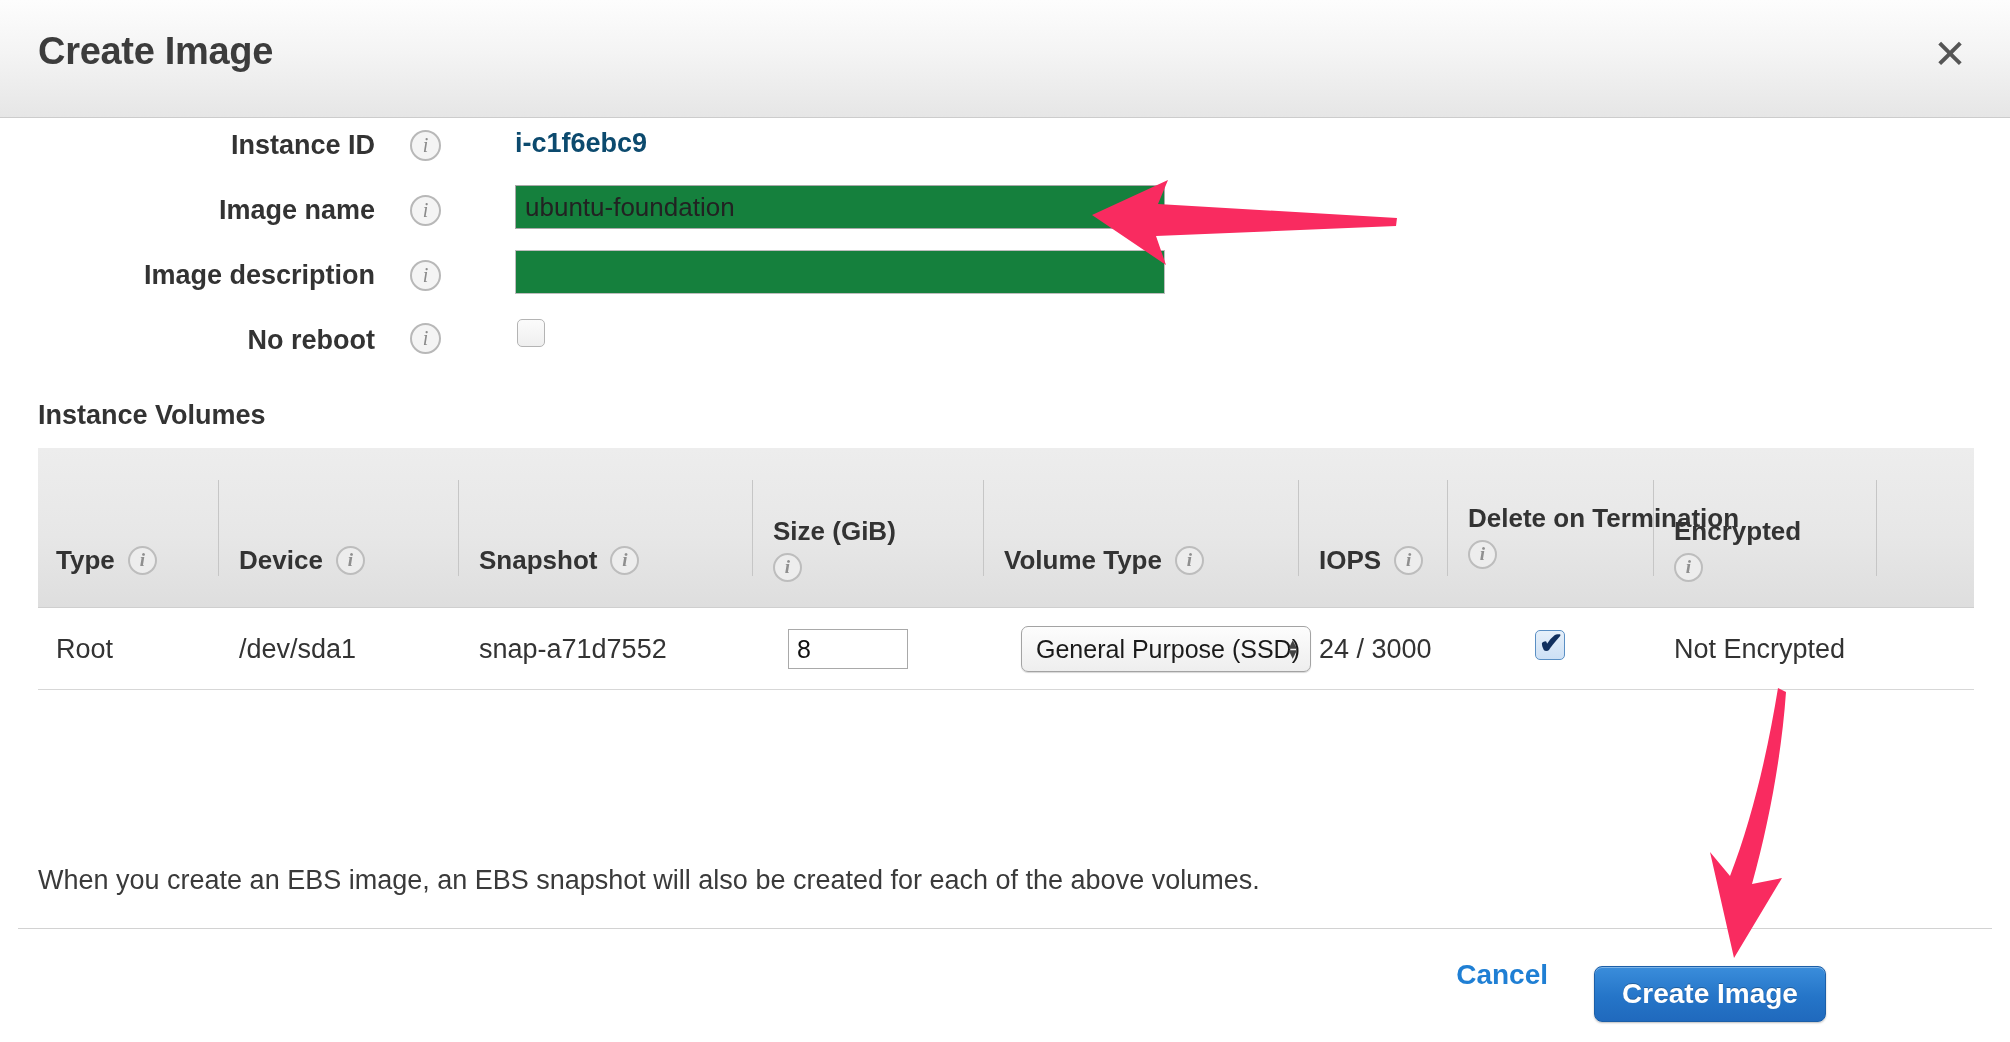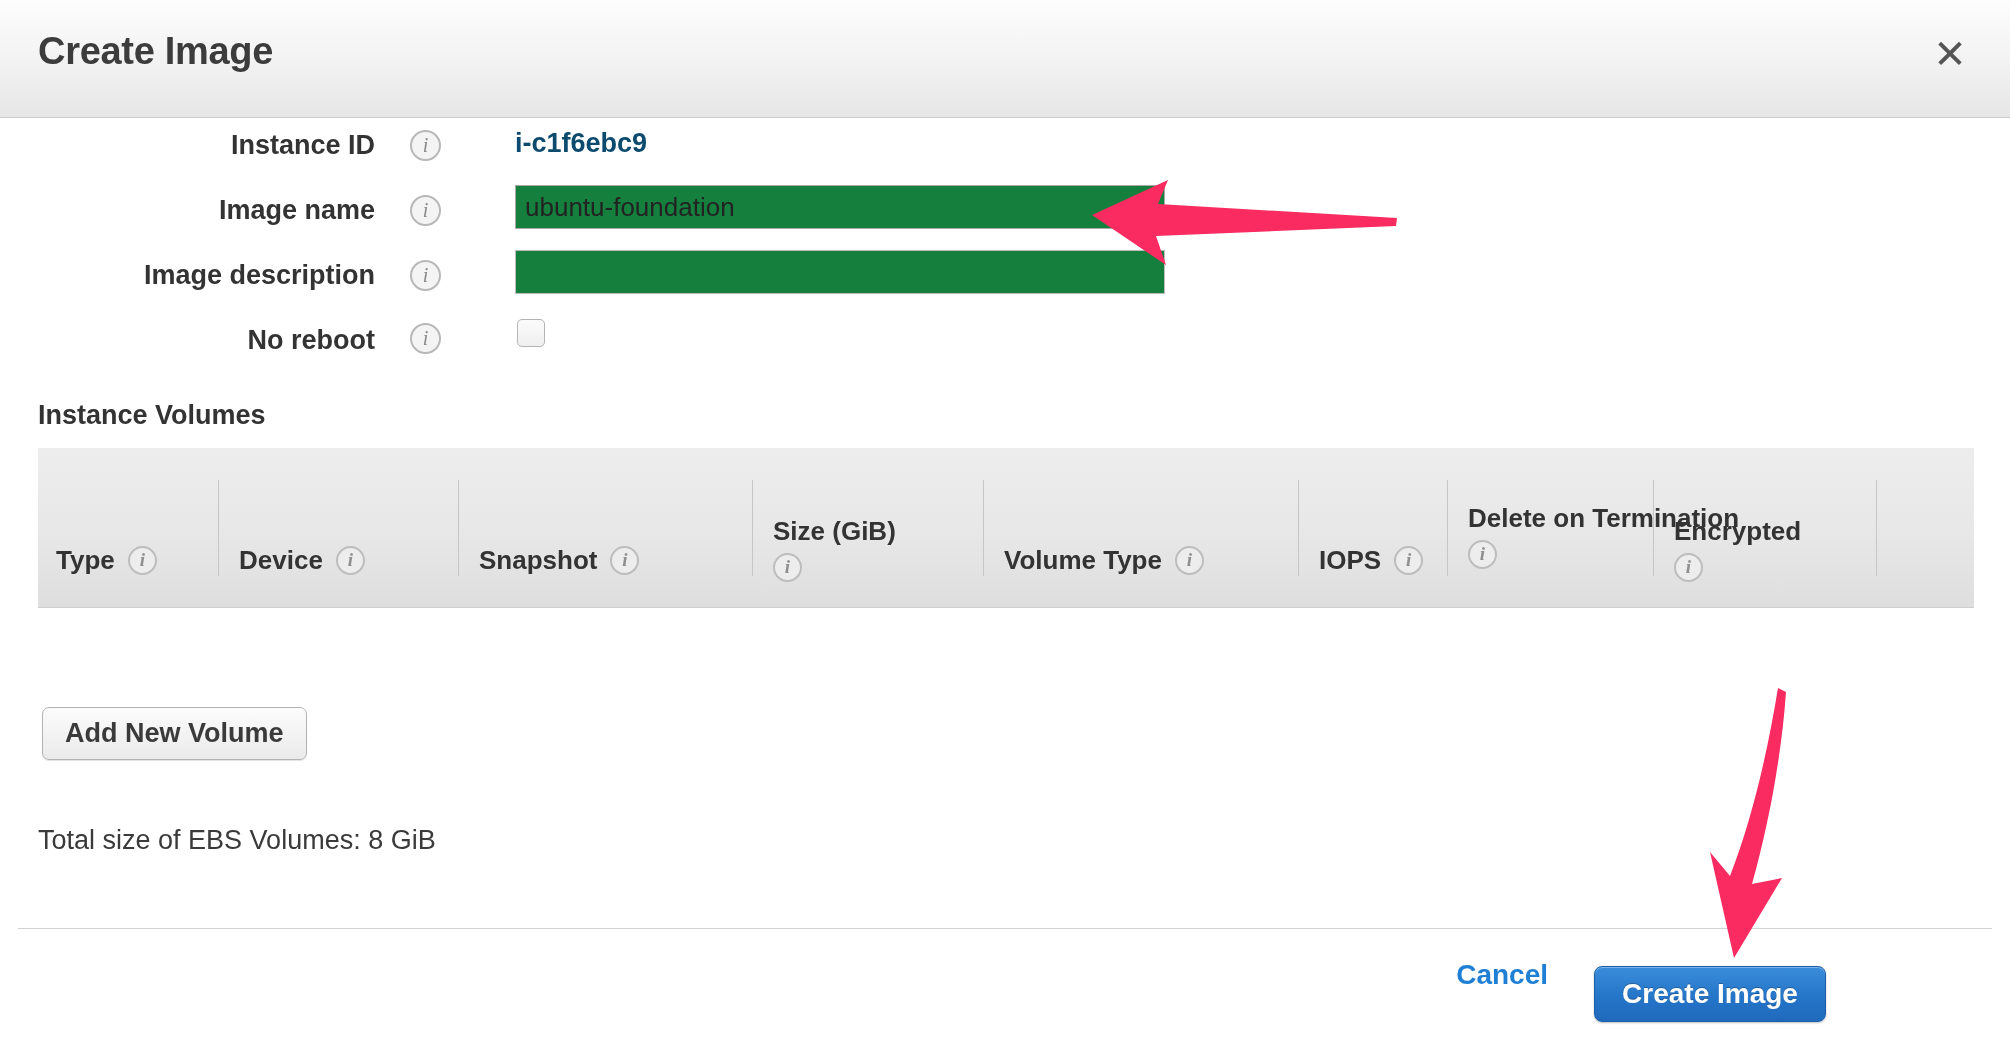--- a/index.html
+++ b/index.html
@@ -291,25 +291,40 @@
       </div>
       <div class="vdiv" style="left:1615px"></div>
 
       <div class="vh wrapcol" style="left:1618px">
         <span class="lbl">Encrypted</span>
         <span class="ii">i</span>
       </div>
       <div class="vdiv" style="left:1838px"></div>
     </div>
 
+    <div class="vrow">
+      <div class="vc" style="left:0px">Root</div>
+      <div class="vc" style="left:183px">/dev/sda1</div>
+      <div class="vc" style="left:423px">snap-a71d7552</div>
+      <input class="size-input" type="text" value="8" style="">
+      <div class="vt-select">
+        <span>General Purpose (SSD)</span>
+        <span class="stepper">
+          <span>▴</span>
+            <span>▾</span>
+        </span>
+      </div>
+      <div class="vc" style="left:1263px">24 / 3000</div>
+      <div class="dot-check"></div>
+      <div class="vc" style="left:1618px">Not Encrypted</div>
+    </div>
   </div>
 
-  <div class="add-btn">Add New Volume</div>
-
-  <div class="note note1">Total size of EBS Volumes: 8 GiB</div>
+
+  <div class="note note2">When you create an EBS image, an EBS snapshot will also be created for each of the above volumes.</div>
 
   <div class="bottom-sep"></div>
   <div class="cancel-link">Cancel</div>
   <div class="create-btn">Create Image</div>
 
   <svg class="arrow-svg" id="arrow-name" width="310" height="115" viewBox="0 0 310 115">
     <path d="M 2 37 L 78 2 L 68 26 L 307 40 L 306 48 L 66 58 L 76 87 Z" fill="#F92B60"></path>
   </svg>
 
   <svg class="arrow-svg" id="arrow-create" width="120" height="290" viewBox="0 0 120 290">

